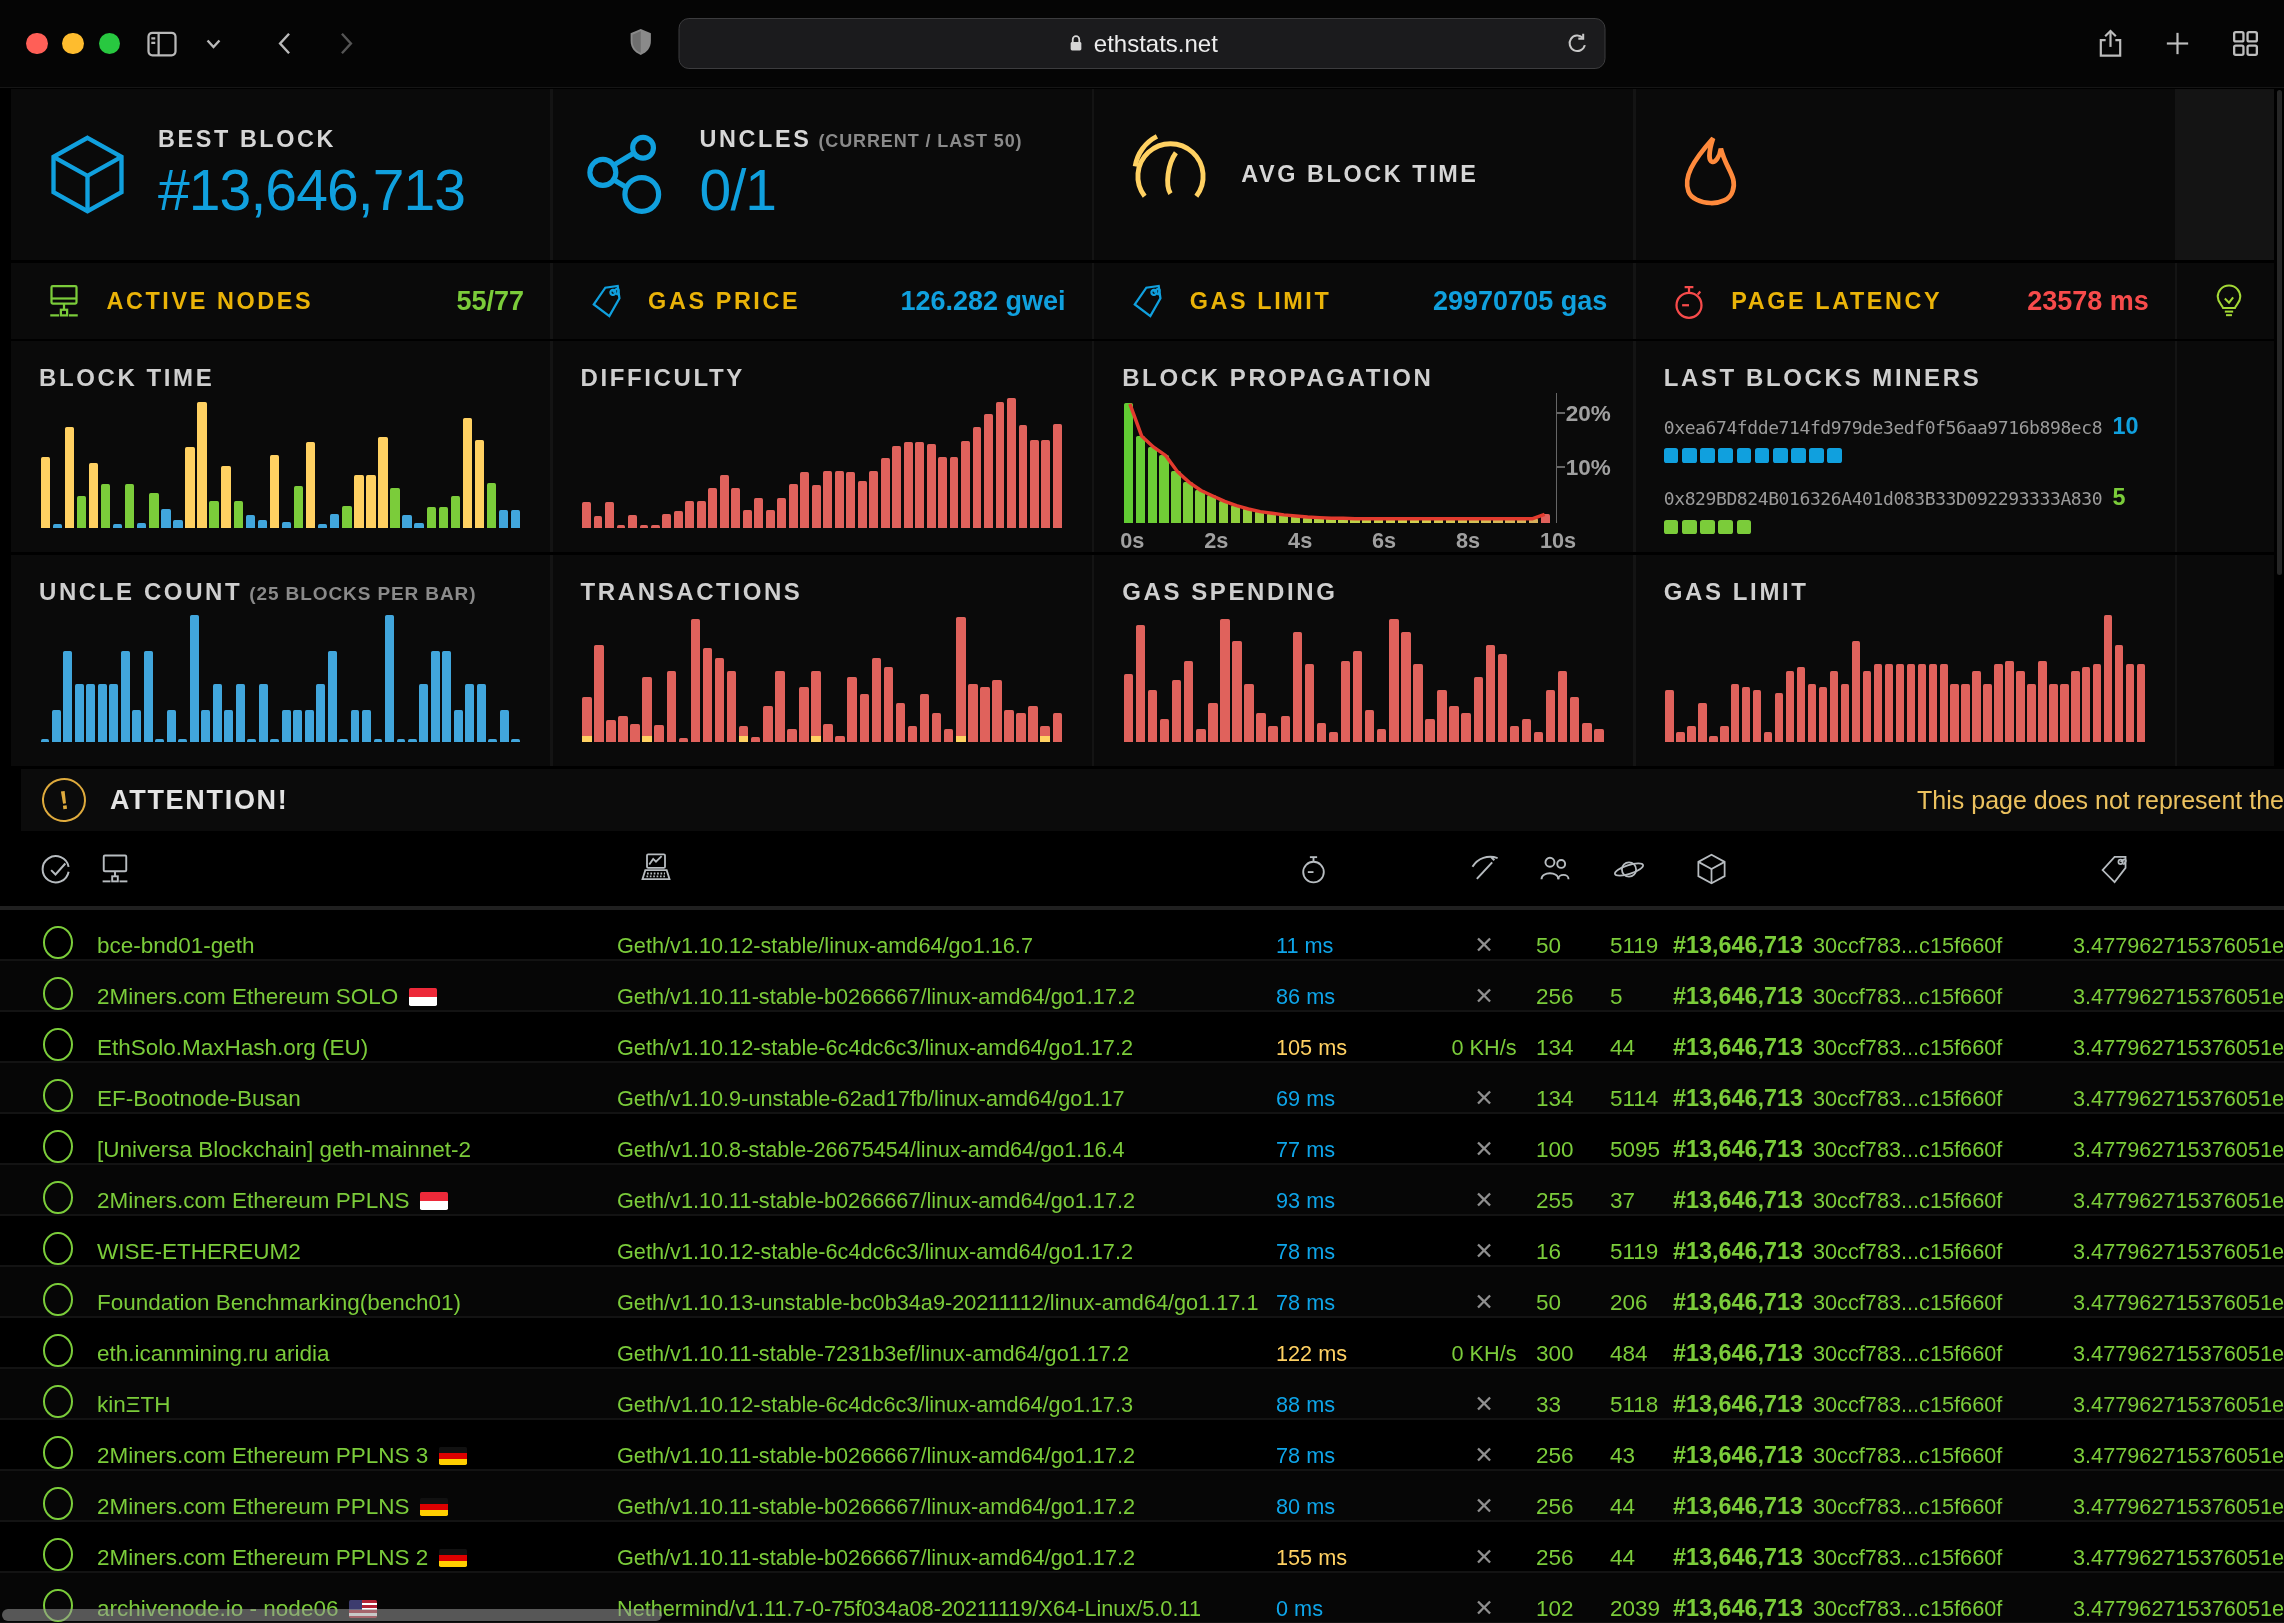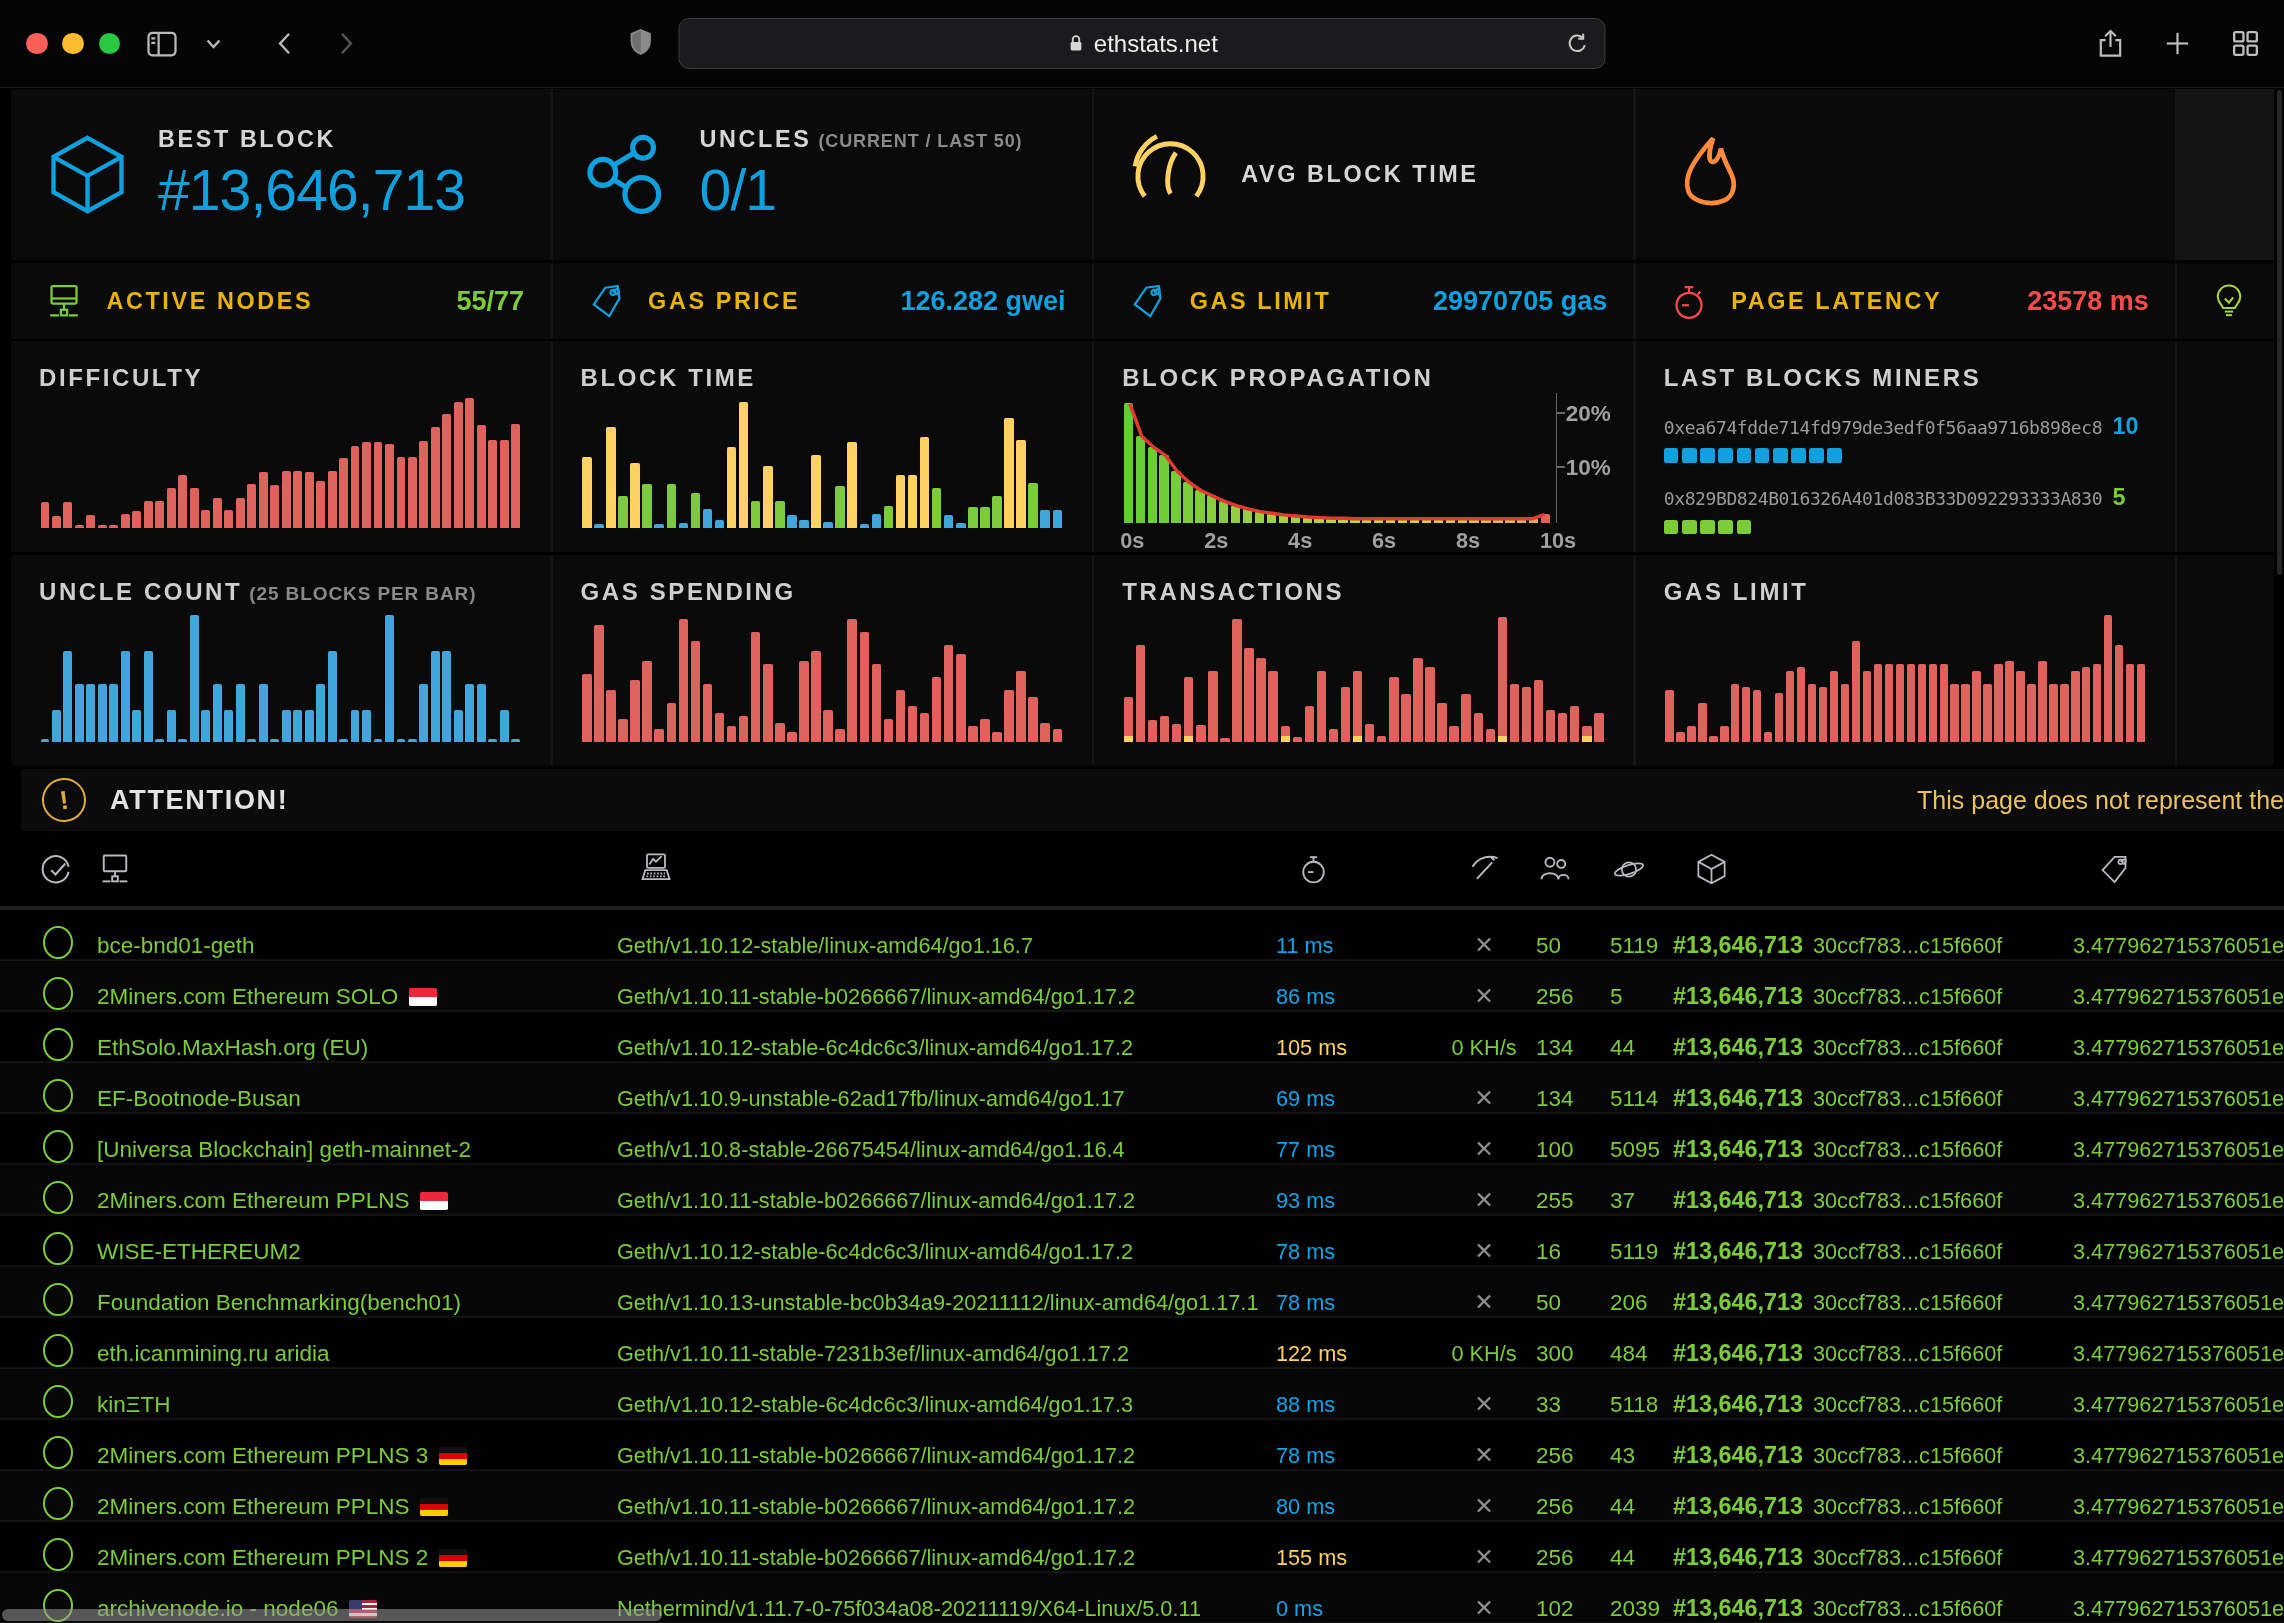--- a/index.html
+++ b/index.html
@@ -287,67 +287,20 @@
           <line x1="25" y1="49" x2="39" y2="49"></line>
           <line x1="27" y1="55" x2="37" y2="55"></line>
           <path d="M25 27 L32 34 L39 25"></path>
         </svg>
     </span>
   </div>
 </section>
 
 <section class="crow charts1">
   <div class="panel">
-    <div class="panel-title">DIFFICULTY</div>
-    <div class="bars">
-        <div class="bar" style="height: 20%; background: rgb(224, 98, 92);"></div>
-        <div class="bar" style="height: 9%; background: rgb(224, 98, 92);"></div>
-        <div class="bar" style="height: 20%; background: rgb(224, 98, 92);"></div>
-        <div class="bar" style="height: 2%; background: rgb(224, 98, 92);"></div>
-        <div class="bar" style="height: 10%; background: rgb(224, 98, 92);"></div>
-        <div class="bar" style="height: 2%; background: rgb(224, 98, 92);"></div>
-        <div class="bar" style="height: 2%; background: rgb(224, 98, 92);"></div>
-        <div class="bar" style="height: 11%; background: rgb(224, 98, 92);"></div>
-        <div class="bar" style="height: 13%; background: rgb(224, 98, 92);"></div>
-        <div class="bar" style="height: 21%; background: rgb(224, 98, 92);"></div>
-        <div class="bar" style="height: 21%; background: rgb(224, 98, 92);"></div>
-        <div class="bar" style="height: 31%; background: rgb(224, 98, 92);"></div>
-        <div class="bar" style="height: 41%; background: rgb(224, 98, 92);"></div>
-        <div class="bar" style="height: 31%; background: rgb(224, 98, 92);"></div>
-        <div class="bar" style="height: 14%; background: rgb(224, 98, 92);"></div>
-        <div class="bar" style="height: 23%; background: rgb(224, 98, 92);"></div>
-        <div class="bar" style="height: 14%; background: rgb(224, 98, 92);"></div>
-        <div class="bar" style="height: 23%; background: rgb(224, 98, 92);"></div>
-        <div class="bar" style="height: 34%; background: rgb(224, 98, 92);"></div>
-        <div class="bar" style="height: 43%; background: rgb(224, 98, 92);"></div>
-        <div class="bar" style="height: 33%; background: rgb(224, 98, 92);"></div>
-        <div class="bar" style="height: 44%; background: rgb(224, 98, 92);"></div>
-        <div class="bar" style="height: 44%; background: rgb(224, 98, 92);"></div>
-        <div class="bar" style="height: 43%; background: rgb(224, 98, 92);"></div>
-        <div class="bar" style="height: 36%; background: rgb(224, 98, 92);"></div>
-        <div class="bar" style="height: 44%; background: rgb(224, 98, 92);"></div>
-        <div class="bar" style="height: 54%; background: rgb(224, 98, 92);"></div>
-        <div class="bar" style="height: 63%; background: rgb(224, 98, 92);"></div>
-        <div class="bar" style="height: 66%; background: rgb(224, 98, 92);"></div>
-        <div class="bar" style="height: 66%; background: rgb(224, 98, 92);"></div>
-        <div class="bar" style="height: 65%; background: rgb(224, 98, 92);"></div>
-        <div class="bar" style="height: 55%; background: rgb(224, 98, 92);"></div>
-        <div class="bar" style="height: 55%; background: rgb(224, 98, 92);"></div>
-        <div class="bar" style="height: 67%; background: rgb(224, 98, 92);"></div>
-        <div class="bar" style="height: 78%; background: rgb(224, 98, 92);"></div>
-        <div class="bar" style="height: 88%; background: rgb(224, 98, 92);"></div>
-        <div class="bar" style="height: 97%; background: rgb(224, 98, 92);"></div>
-        <div class="bar" style="height: 100%; background: rgb(224, 98, 92);"></div>
-        <div class="bar" style="height: 79%; background: rgb(224, 98, 92);"></div>
-        <div class="bar" style="height: 68%; background: rgb(224, 98, 92);"></div>
-        <div class="bar" style="height: 68%; background: rgb(224, 98, 92);"></div>
-        <div class="bar" style="height: 80%; background: rgb(224, 98, 92);"></div>
-      </div>
-  </div>
-  <div class="panel">
     <div class="panel-title">BLOCK TIME</div>
     <div class="bars">
         <div class="bar" style="height: 55%; background: rgb(255, 209, 98);"></div>
         <div class="bar" style="height: 3%; background: rgb(65, 166, 220);"></div>
         <div class="bar" style="height: 78%; background: rgb(255, 209, 98);"></div>
         <div class="bar" style="height: 25%; background: rgb(123, 204, 58);"></div>
         <div class="bar" style="height: 50%; background: rgb(255, 209, 98);"></div>
         <div class="bar" style="height: 34%; background: rgb(123, 204, 58);"></div>
         <div class="bar" style="height: 3%; background: rgb(65, 166, 220);"></div>
         <div class="bar" style="height: 34%; background: rgb(123, 204, 58);"></div>
@@ -378,20 +331,67 @@
         <div class="bar" style="height: 16%; background: rgb(123, 204, 58);"></div>
         <div class="bar" style="height: 16%; background: rgb(123, 204, 58);"></div>
         <div class="bar" style="height: 25%; background: rgb(123, 204, 58);"></div>
         <div class="bar" style="height: 85%; background: rgb(255, 209, 98);"></div>
         <div class="bar" style="height: 68%; background: rgb(255, 209, 98);"></div>
         <div class="bar" style="height: 35%; background: rgb(123, 204, 58);"></div>
         <div class="bar" style="height: 14%; background: rgb(65, 166, 220);"></div>
         <div class="bar" style="height: 14%; background: rgb(65, 166, 220);"></div>
       </div>
   </div>
+  <div class="panel">
+    <div class="panel-title">DIFFICULTY</div>
+    <div class="bars">
+        <div class="bar" style="height: 20%; background: rgb(224, 98, 92);"></div>
+        <div class="bar" style="height: 9%; background: rgb(224, 98, 92);"></div>
+        <div class="bar" style="height: 20%; background: rgb(224, 98, 92);"></div>
+        <div class="bar" style="height: 2%; background: rgb(224, 98, 92);"></div>
+        <div class="bar" style="height: 10%; background: rgb(224, 98, 92);"></div>
+        <div class="bar" style="height: 2%; background: rgb(224, 98, 92);"></div>
+        <div class="bar" style="height: 2%; background: rgb(224, 98, 92);"></div>
+        <div class="bar" style="height: 11%; background: rgb(224, 98, 92);"></div>
+        <div class="bar" style="height: 13%; background: rgb(224, 98, 92);"></div>
+        <div class="bar" style="height: 21%; background: rgb(224, 98, 92);"></div>
+        <div class="bar" style="height: 21%; background: rgb(224, 98, 92);"></div>
+        <div class="bar" style="height: 31%; background: rgb(224, 98, 92);"></div>
+        <div class="bar" style="height: 41%; background: rgb(224, 98, 92);"></div>
+        <div class="bar" style="height: 31%; background: rgb(224, 98, 92);"></div>
+        <div class="bar" style="height: 14%; background: rgb(224, 98, 92);"></div>
+        <div class="bar" style="height: 23%; background: rgb(224, 98, 92);"></div>
+        <div class="bar" style="height: 14%; background: rgb(224, 98, 92);"></div>
+        <div class="bar" style="height: 23%; background: rgb(224, 98, 92);"></div>
+        <div class="bar" style="height: 34%; background: rgb(224, 98, 92);"></div>
+        <div class="bar" style="height: 43%; background: rgb(224, 98, 92);"></div>
+        <div class="bar" style="height: 33%; background: rgb(224, 98, 92);"></div>
+        <div class="bar" style="height: 44%; background: rgb(224, 98, 92);"></div>
+        <div class="bar" style="height: 44%; background: rgb(224, 98, 92);"></div>
+        <div class="bar" style="height: 43%; background: rgb(224, 98, 92);"></div>
+        <div class="bar" style="height: 36%; background: rgb(224, 98, 92);"></div>
+        <div class="bar" style="height: 44%; background: rgb(224, 98, 92);"></div>
+        <div class="bar" style="height: 54%; background: rgb(224, 98, 92);"></div>
+        <div class="bar" style="height: 63%; background: rgb(224, 98, 92);"></div>
+        <div class="bar" style="height: 66%; background: rgb(224, 98, 92);"></div>
+        <div class="bar" style="height: 66%; background: rgb(224, 98, 92);"></div>
+        <div class="bar" style="height: 65%; background: rgb(224, 98, 92);"></div>
+        <div class="bar" style="height: 55%; background: rgb(224, 98, 92);"></div>
+        <div class="bar" style="height: 55%; background: rgb(224, 98, 92);"></div>
+        <div class="bar" style="height: 67%; background: rgb(224, 98, 92);"></div>
+        <div class="bar" style="height: 78%; background: rgb(224, 98, 92);"></div>
+        <div class="bar" style="height: 88%; background: rgb(224, 98, 92);"></div>
+        <div class="bar" style="height: 97%; background: rgb(224, 98, 92);"></div>
+        <div class="bar" style="height: 100%; background: rgb(224, 98, 92);"></div>
+        <div class="bar" style="height: 79%; background: rgb(224, 98, 92);"></div>
+        <div class="bar" style="height: 68%; background: rgb(224, 98, 92);"></div>
+        <div class="bar" style="height: 68%; background: rgb(224, 98, 92);"></div>
+        <div class="bar" style="height: 80%; background: rgb(224, 98, 92);"></div>
+      </div>
+  </div>
   <div class="panel prop">
     <div class="panel-title">BLOCK PROPAGATION</div>
     <div class="bars">
         <div class="bar" style="height: 91.6667%; background: rgb(97, 204, 51);"></div>
         <div class="bar" style="height: 66.6667%; background: rgb(102, 204, 52);"></div>
         <div class="bar" style="height: 58.3333%; background: rgb(108, 205, 53);"></div>
         <div class="bar" style="height: 52.0833%; background: rgb(113, 205, 54);"></div>
         <div class="bar" style="height: 39.5833%; background: rgb(118, 205, 56);"></div>
         <div class="bar" style="height: 31.25%; background: rgb(123, 205, 57);"></div>
         <div class="bar" style="height: 25%; background: rgb(128, 206, 58);"></div>
@@ -525,65 +525,20 @@
         <div class="bar" style="height: 70%; background: rgb(65, 166, 220);"></div>
         <div class="bar" style="height: 25%; background: rgb(65, 166, 220);"></div>
         <div class="bar" style="height: 45%; background: rgb(65, 166, 220);"></div>
         <div class="bar" style="height: 45%; background: rgb(65, 166, 220);"></div>
         <div class="bar" style="height: 2%; background: rgb(65, 166, 220);"></div>
         <div class="bar" style="height: 25%; background: rgb(65, 166, 220);"></div>
         <div class="bar" style="height: 2%; background: rgb(65, 166, 220);"></div>
       </div>
   </div>
   <div class="panel">
-    <div class="panel-title">GAS SPENDING</div>
-    <div class="bars">
-        <div class="bar" style="height: 52%; background: rgb(224, 98, 92);"></div>
-        <div class="bar" style="height: 90%; background: rgb(224, 98, 92);"></div>
-        <div class="bar" style="height: 40%; background: rgb(224, 98, 92);"></div>
-        <div class="bar" style="height: 18%; background: rgb(224, 98, 92);"></div>
-        <div class="bar" style="height: 48%; background: rgb(224, 98, 92);"></div>
-        <div class="bar" style="height: 62%; background: rgb(224, 98, 92);"></div>
-        <div class="bar" style="height: 10%; background: rgb(224, 98, 92);"></div>
-        <div class="bar" style="height: 30%; background: rgb(224, 98, 92);"></div>
-        <div class="bar" style="height: 95%; background: rgb(224, 98, 92);"></div>
-        <div class="bar" style="height: 78%; background: rgb(224, 98, 92);"></div>
-        <div class="bar" style="height: 45%; background: rgb(224, 98, 92);"></div>
-        <div class="bar" style="height: 22%; background: rgb(224, 98, 92);"></div>
-        <div class="bar" style="height: 12%; background: rgb(224, 98, 92);"></div>
-        <div class="bar" style="height: 20%; background: rgb(224, 98, 92);"></div>
-        <div class="bar" style="height: 85%; background: rgb(224, 98, 92);"></div>
-        <div class="bar" style="height: 60%; background: rgb(224, 98, 92);"></div>
-        <div class="bar" style="height: 15%; background: rgb(224, 98, 92);"></div>
-        <div class="bar" style="height: 8%; background: rgb(224, 98, 92);"></div>
-        <div class="bar" style="height: 62%; background: rgb(224, 98, 92);"></div>
-        <div class="bar" style="height: 70%; background: rgb(224, 98, 92);"></div>
-        <div class="bar" style="height: 25%; background: rgb(224, 98, 92);"></div>
-        <div class="bar" style="height: 10%; background: rgb(224, 98, 92);"></div>
-        <div class="bar" style="height: 95%; background: rgb(224, 98, 92);"></div>
-        <div class="bar" style="height: 85%; background: rgb(224, 98, 92);"></div>
-        <div class="bar" style="height: 60%; background: rgb(224, 98, 92);"></div>
-        <div class="bar" style="height: 18%; background: rgb(224, 98, 92);"></div>
-        <div class="bar" style="height: 40%; background: rgb(224, 98, 92);"></div>
-        <div class="bar" style="height: 28%; background: rgb(224, 98, 92);"></div>
-        <div class="bar" style="height: 22%; background: rgb(224, 98, 92);"></div>
-        <div class="bar" style="height: 50%; background: rgb(224, 98, 92);"></div>
-        <div class="bar" style="height: 75%; background: rgb(224, 98, 92);"></div>
-        <div class="bar" style="height: 68%; background: rgb(224, 98, 92);"></div>
-        <div class="bar" style="height: 12%; background: rgb(224, 98, 92);"></div>
-        <div class="bar" style="height: 18%; background: rgb(224, 98, 92);"></div>
-        <div class="bar" style="height: 8%; background: rgb(224, 98, 92);"></div>
-        <div class="bar" style="height: 40%; background: rgb(224, 98, 92);"></div>
-        <div class="bar" style="height: 55%; background: rgb(224, 98, 92);"></div>
-        <div class="bar" style="height: 35%; background: rgb(224, 98, 92);"></div>
-        <div class="bar" style="height: 15%; background: rgb(224, 98, 92);"></div>
-        <div class="bar" style="height: 10%; background: rgb(224, 98, 92);"></div>
-      </div>
-  </div>
-  <div class="panel">
     <div class="panel-title">TRANSACTIONS</div>
     <div class="bars">
         <div class="bar" style="height: 35%; background: rgb(224, 98, 92);">
           <div class="stub" style="background: rgb(255, 209, 98);"></div>
         </div>
         <div class="bar" style="height: 75%; background: rgb(224, 98, 92);"></div>
         <div class="bar" style="height: 17%; background: rgb(224, 98, 92);"></div>
         <div class="bar" style="height: 20%; background: rgb(224, 98, 92);"></div>
         <div class="bar" style="height: 14%; background: rgb(224, 98, 92);"></div>
         <div class="bar" style="height: 50%; background: rgb(224, 98, 92);">
@@ -627,20 +582,65 @@
         <div class="bar" style="height: 25%; background: rgb(224, 98, 92);"></div>
         <div class="bar" style="height: 22%; background: rgb(224, 98, 92);"></div>
         <div class="bar" style="height: 28%; background: rgb(224, 98, 92);"></div>
         <div class="bar" style="height: 12%; background: rgb(224, 98, 92);">
           <div class="stub" style="background: rgb(255, 209, 98);"></div>
         </div>
         <div class="bar" style="height: 22%; background: rgb(224, 98, 92);"></div>
       </div>
   </div>
   <div class="panel">
+    <div class="panel-title">GAS SPENDING</div>
+    <div class="bars">
+        <div class="bar" style="height: 52%; background: rgb(224, 98, 92);"></div>
+        <div class="bar" style="height: 90%; background: rgb(224, 98, 92);"></div>
+        <div class="bar" style="height: 40%; background: rgb(224, 98, 92);"></div>
+        <div class="bar" style="height: 18%; background: rgb(224, 98, 92);"></div>
+        <div class="bar" style="height: 48%; background: rgb(224, 98, 92);"></div>
+        <div class="bar" style="height: 62%; background: rgb(224, 98, 92);"></div>
+        <div class="bar" style="height: 10%; background: rgb(224, 98, 92);"></div>
+        <div class="bar" style="height: 30%; background: rgb(224, 98, 92);"></div>
+        <div class="bar" style="height: 95%; background: rgb(224, 98, 92);"></div>
+        <div class="bar" style="height: 78%; background: rgb(224, 98, 92);"></div>
+        <div class="bar" style="height: 45%; background: rgb(224, 98, 92);"></div>
+        <div class="bar" style="height: 22%; background: rgb(224, 98, 92);"></div>
+        <div class="bar" style="height: 12%; background: rgb(224, 98, 92);"></div>
+        <div class="bar" style="height: 20%; background: rgb(224, 98, 92);"></div>
+        <div class="bar" style="height: 85%; background: rgb(224, 98, 92);"></div>
+        <div class="bar" style="height: 60%; background: rgb(224, 98, 92);"></div>
+        <div class="bar" style="height: 15%; background: rgb(224, 98, 92);"></div>
+        <div class="bar" style="height: 8%; background: rgb(224, 98, 92);"></div>
+        <div class="bar" style="height: 62%; background: rgb(224, 98, 92);"></div>
+        <div class="bar" style="height: 70%; background: rgb(224, 98, 92);"></div>
+        <div class="bar" style="height: 25%; background: rgb(224, 98, 92);"></div>
+        <div class="bar" style="height: 10%; background: rgb(224, 98, 92);"></div>
+        <div class="bar" style="height: 95%; background: rgb(224, 98, 92);"></div>
+        <div class="bar" style="height: 85%; background: rgb(224, 98, 92);"></div>
+        <div class="bar" style="height: 60%; background: rgb(224, 98, 92);"></div>
+        <div class="bar" style="height: 18%; background: rgb(224, 98, 92);"></div>
+        <div class="bar" style="height: 40%; background: rgb(224, 98, 92);"></div>
+        <div class="bar" style="height: 28%; background: rgb(224, 98, 92);"></div>
+        <div class="bar" style="height: 22%; background: rgb(224, 98, 92);"></div>
+        <div class="bar" style="height: 50%; background: rgb(224, 98, 92);"></div>
+        <div class="bar" style="height: 75%; background: rgb(224, 98, 92);"></div>
+        <div class="bar" style="height: 68%; background: rgb(224, 98, 92);"></div>
+        <div class="bar" style="height: 12%; background: rgb(224, 98, 92);"></div>
+        <div class="bar" style="height: 18%; background: rgb(224, 98, 92);"></div>
+        <div class="bar" style="height: 8%; background: rgb(224, 98, 92);"></div>
+        <div class="bar" style="height: 40%; background: rgb(224, 98, 92);"></div>
+        <div class="bar" style="height: 55%; background: rgb(224, 98, 92);"></div>
+        <div class="bar" style="height: 35%; background: rgb(224, 98, 92);"></div>
+        <div class="bar" style="height: 15%; background: rgb(224, 98, 92);"></div>
+        <div class="bar" style="height: 10%; background: rgb(224, 98, 92);"></div>
+      </div>
+  </div>
+  <div class="panel">
     <div class="panel-title">GAS LIMIT</div>
     <div class="bars">
         <div class="bar" style="height: 40%; background: rgb(224, 98, 92);"></div>
         <div class="bar" style="height: 8%; background: rgb(224, 98, 92);"></div>
         <div class="bar" style="height: 12%; background: rgb(224, 98, 92);"></div>
         <div class="bar" style="height: 30%; background: rgb(224, 98, 92);"></div>
         <div class="bar" style="height: 5%; background: rgb(224, 98, 92);"></div>
         <div class="bar" style="height: 12%; background: rgb(224, 98, 92);"></div>
         <div class="bar" style="height: 45%; background: rgb(224, 98, 92);"></div>
         <div class="bar" style="height: 42%; background: rgb(224, 98, 92);"></div>

